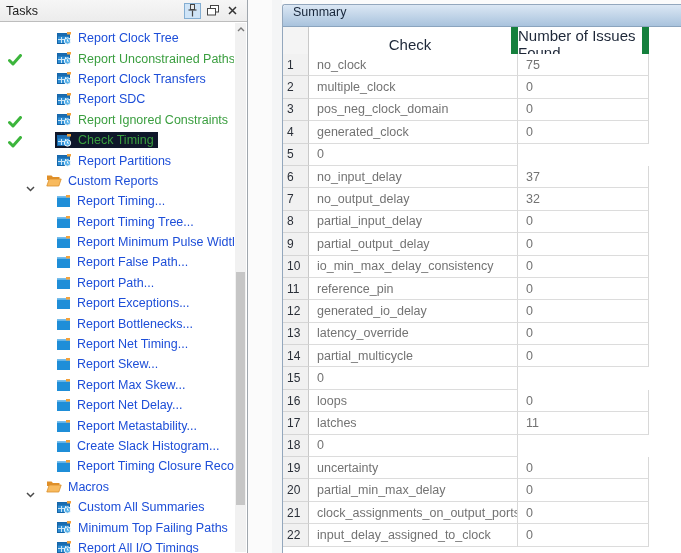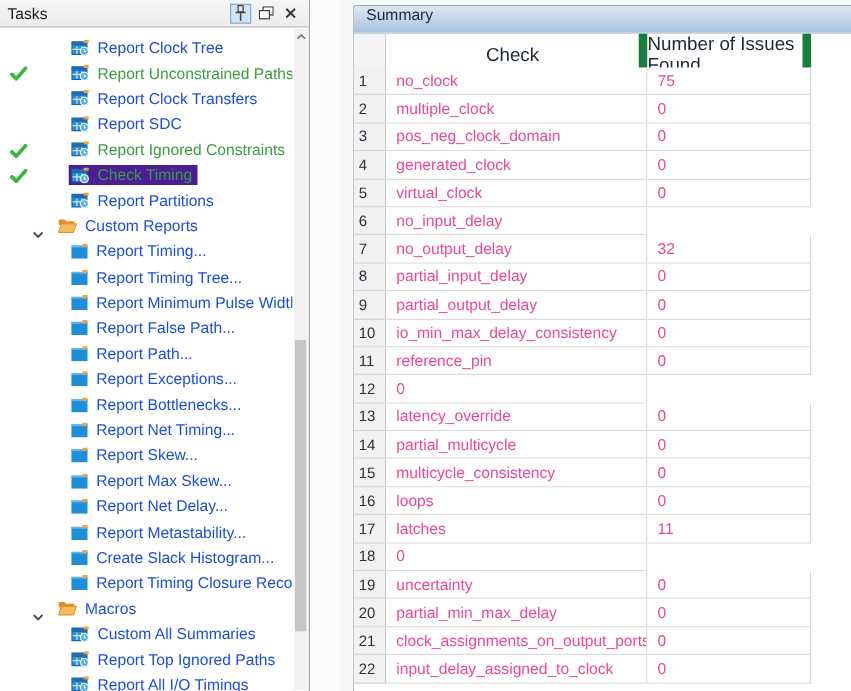--- a/index.html
+++ b/index.html
@@ -23,21 +23,21 @@
   .tree { position:absolute; left:0; top:23px; right:13px; bottom:0;
           overflow:hidden; background:#fff; padding-top:5px; }
   .tree-row { position:relative; height:20.4px; display:flex; align-items:center;
               white-space:nowrap; }
   .check { position:absolute; left:8px; top:4px; }
   .chev { position:absolute; left:26px; top:7px; }
   .row-content { display:inline-flex; align-items:center; gap:6px;
                  padding:1px 4px 1px 2px; }
   .row-content.task, .row-content.action { margin-left:55px; }
   .row-content.folder { margin-left:44px;text-align:center; }
-  .row-content.selected { background:#4c1d95; }
+  .row-content.selected { background:#0f172a; }
   .lbl { font-size:12.5px; color:#1d4ed8; }
   .lbl.done { color:#3a9e3f; }
   .icon { display:inline-flex; }
 
   .vscroll { position:absolute; right:1px; top:23px; width:11px; bottom:1px;
              background:#f1f1f1; }
   .vscroll .arrow { height:12px; display:flex; align-items:center; justify-content:center; }
   .vscroll .thumb { position:absolute; left:1px; right:1px; top:249px; height:233px;
                     background:#c6c6c6; }
 
@@ -60,21 +60,21 @@
   .thead .hcell { display:flex; align-items:center; justify-content:center;
                   font-size:15px; color:#1d2738; background:#ffffff;
                   border-right:7px solid #15803d; border-bottom:1px solid #c2c2c2; }
   .thead .hfill { background:#fff; border-bottom:1px solid #c2c2c2; }
 
   .trow { height:22.4px; }
   .gut { background:#f1f1f1; border-right:1px solid #c9c9c9;
          border-bottom:1px solid #d6d6d6; font-size:12px; color:#2a2f38;
          display:flex; align-items:center; padding-left:4px; }
   .ccell, .vcell { background:#fff; border-right:1px solid #d8d8d8;
-                   border-bottom:1px solid #dcdcdc; font-size:12.5px; color:#ec4899;
+                   border-bottom:1px solid #dcdcdc; font-size:12.5px; color:#737373;
                    display:flex; align-items:center; white-space:nowrap; overflow:hidden; }
   .ccell { padding-left:8px; }
   .vcell { padding-left:8px; }
   .tfill { background:#fff; }
 </style>
 </head>
 <body>
 
 <div id="app">
 
@@ -452,21 +452,21 @@
                 <rect x="0.5" y="1.5" width="12" height="10" fill="#2f8fd5" stroke="#1565a8"></rect>
                 <rect x="0.5" y="1.5" width="12" height="3" fill="#1b6cb0"></rect>
                 <rect x="10" y="0" width="4" height="2.5" fill="#f2a23c"></rect>
                 <line x1="1" y1="7.5" x2="12" y2="7.5" stroke="#cfe6f5"></line>
                 <line x1="4.5" y1="5" x2="4.5" y2="11" stroke="#cfe6f5"></line>
                 <line x1="8.5" y1="5" x2="8.5" y2="11" stroke="#cfe6f5"></line>
                 <circle cx="10.5" cy="9" r="3.2" fill="#57b0e8" stroke="#ffffff" stroke-width="0.9"></circle>
                 <path d="M10.5 7.4 v1.8 h1.3" stroke="#fff" stroke-width="0.9" fill="none"></path>
               </svg>
             </span>
-            <span class="lbl">Report Top Ignored Paths</span>
+            <span class="lbl">Minimum Top Failing Paths</span>
           </span>
         </div>
         <div class="tree-row">
           <span class="row-content task">
             <span class="icon">
               <svg width="15" height="13" viewBox="0 0 15 13">
                 <rect x="0.5" y="1.5" width="12" height="10" fill="#2f8fd5" stroke="#1565a8"></rect>
                 <rect x="0.5" y="1.5" width="12" height="3" fill="#1b6cb0"></rect>
                 <rect x="10" y="0" width="4" height="2.5" fill="#f2a23c"></rect>
                 <line x1="1" y1="7.5" x2="12" y2="7.5" stroke="#cfe6f5"></line>
@@ -523,27 +523,27 @@
           <div class="tfill"></div>
         </div>
         <div class="trow">
           <div class="gut">4</div>
           <div class="ccell">generated_clock</div>
           <div class="vcell">0</div>
           <div class="tfill"></div>
         </div>
         <div class="trow">
           <div class="gut">5</div>
-          <div class="ccell">virtual_clock</div>
           <div class="vcell">0</div>
           <div class="tfill"></div>
         </div>
         <div class="trow">
           <div class="gut">6</div>
           <div class="ccell">no_input_delay</div>
+          <div class="vcell">37</div>
           <div class="tfill"></div>
         </div>
         <div class="trow">
           <div class="gut">7</div>
           <div class="ccell">no_output_delay</div>
           <div class="vcell">32</div>
           <div class="tfill"></div>
         </div>
         <div class="trow">
           <div class="gut">8</div>
@@ -564,38 +564,38 @@
           <div class="tfill"></div>
         </div>
         <div class="trow">
           <div class="gut">11</div>
           <div class="ccell">reference_pin</div>
           <div class="vcell">0</div>
           <div class="tfill"></div>
         </div>
         <div class="trow">
           <div class="gut">12</div>
+          <div class="ccell">generated_io_delay</div>
           <div class="vcell">0</div>
           <div class="tfill"></div>
         </div>
         <div class="trow">
           <div class="gut">13</div>
           <div class="ccell">latency_override</div>
           <div class="vcell">0</div>
           <div class="tfill"></div>
         </div>
         <div class="trow">
           <div class="gut">14</div>
           <div class="ccell">partial_multicycle</div>
           <div class="vcell">0</div>
           <div class="tfill"></div>
         </div>
         <div class="trow">
           <div class="gut">15</div>
-          <div class="ccell">multicycle_consistency</div>
           <div class="vcell">0</div>
           <div class="tfill"></div>
         </div>
         <div class="trow">
           <div class="gut">16</div>
           <div class="ccell">loops</div>
           <div class="vcell">0</div>
           <div class="tfill"></div>
         </div>
         <div class="trow">

